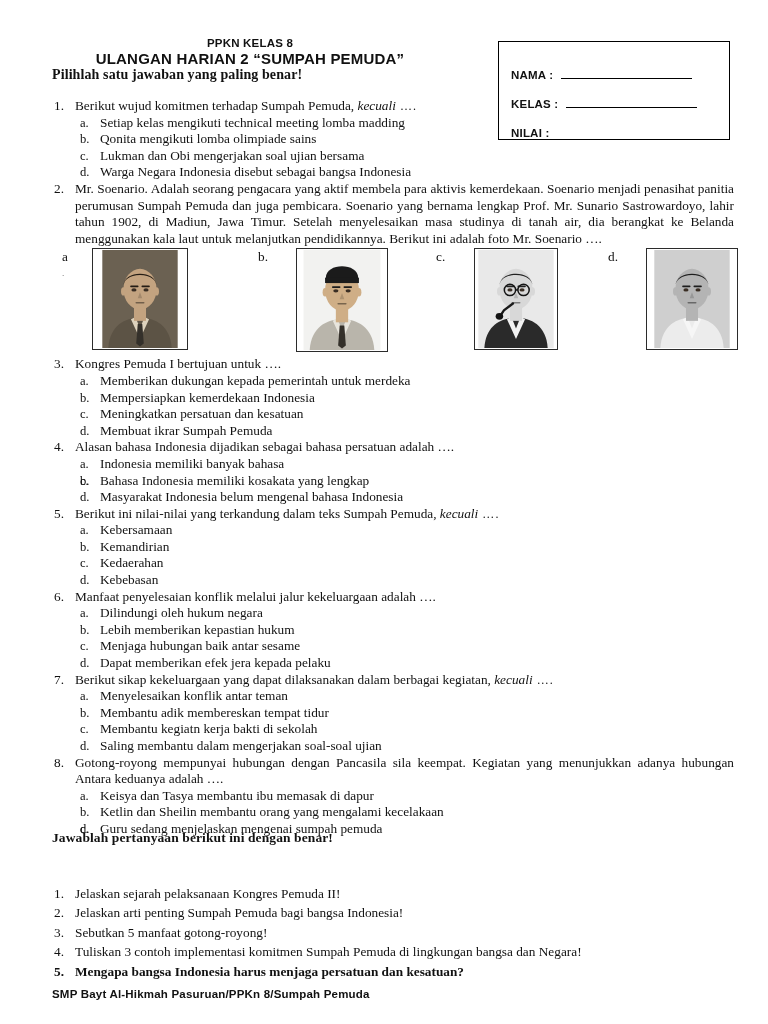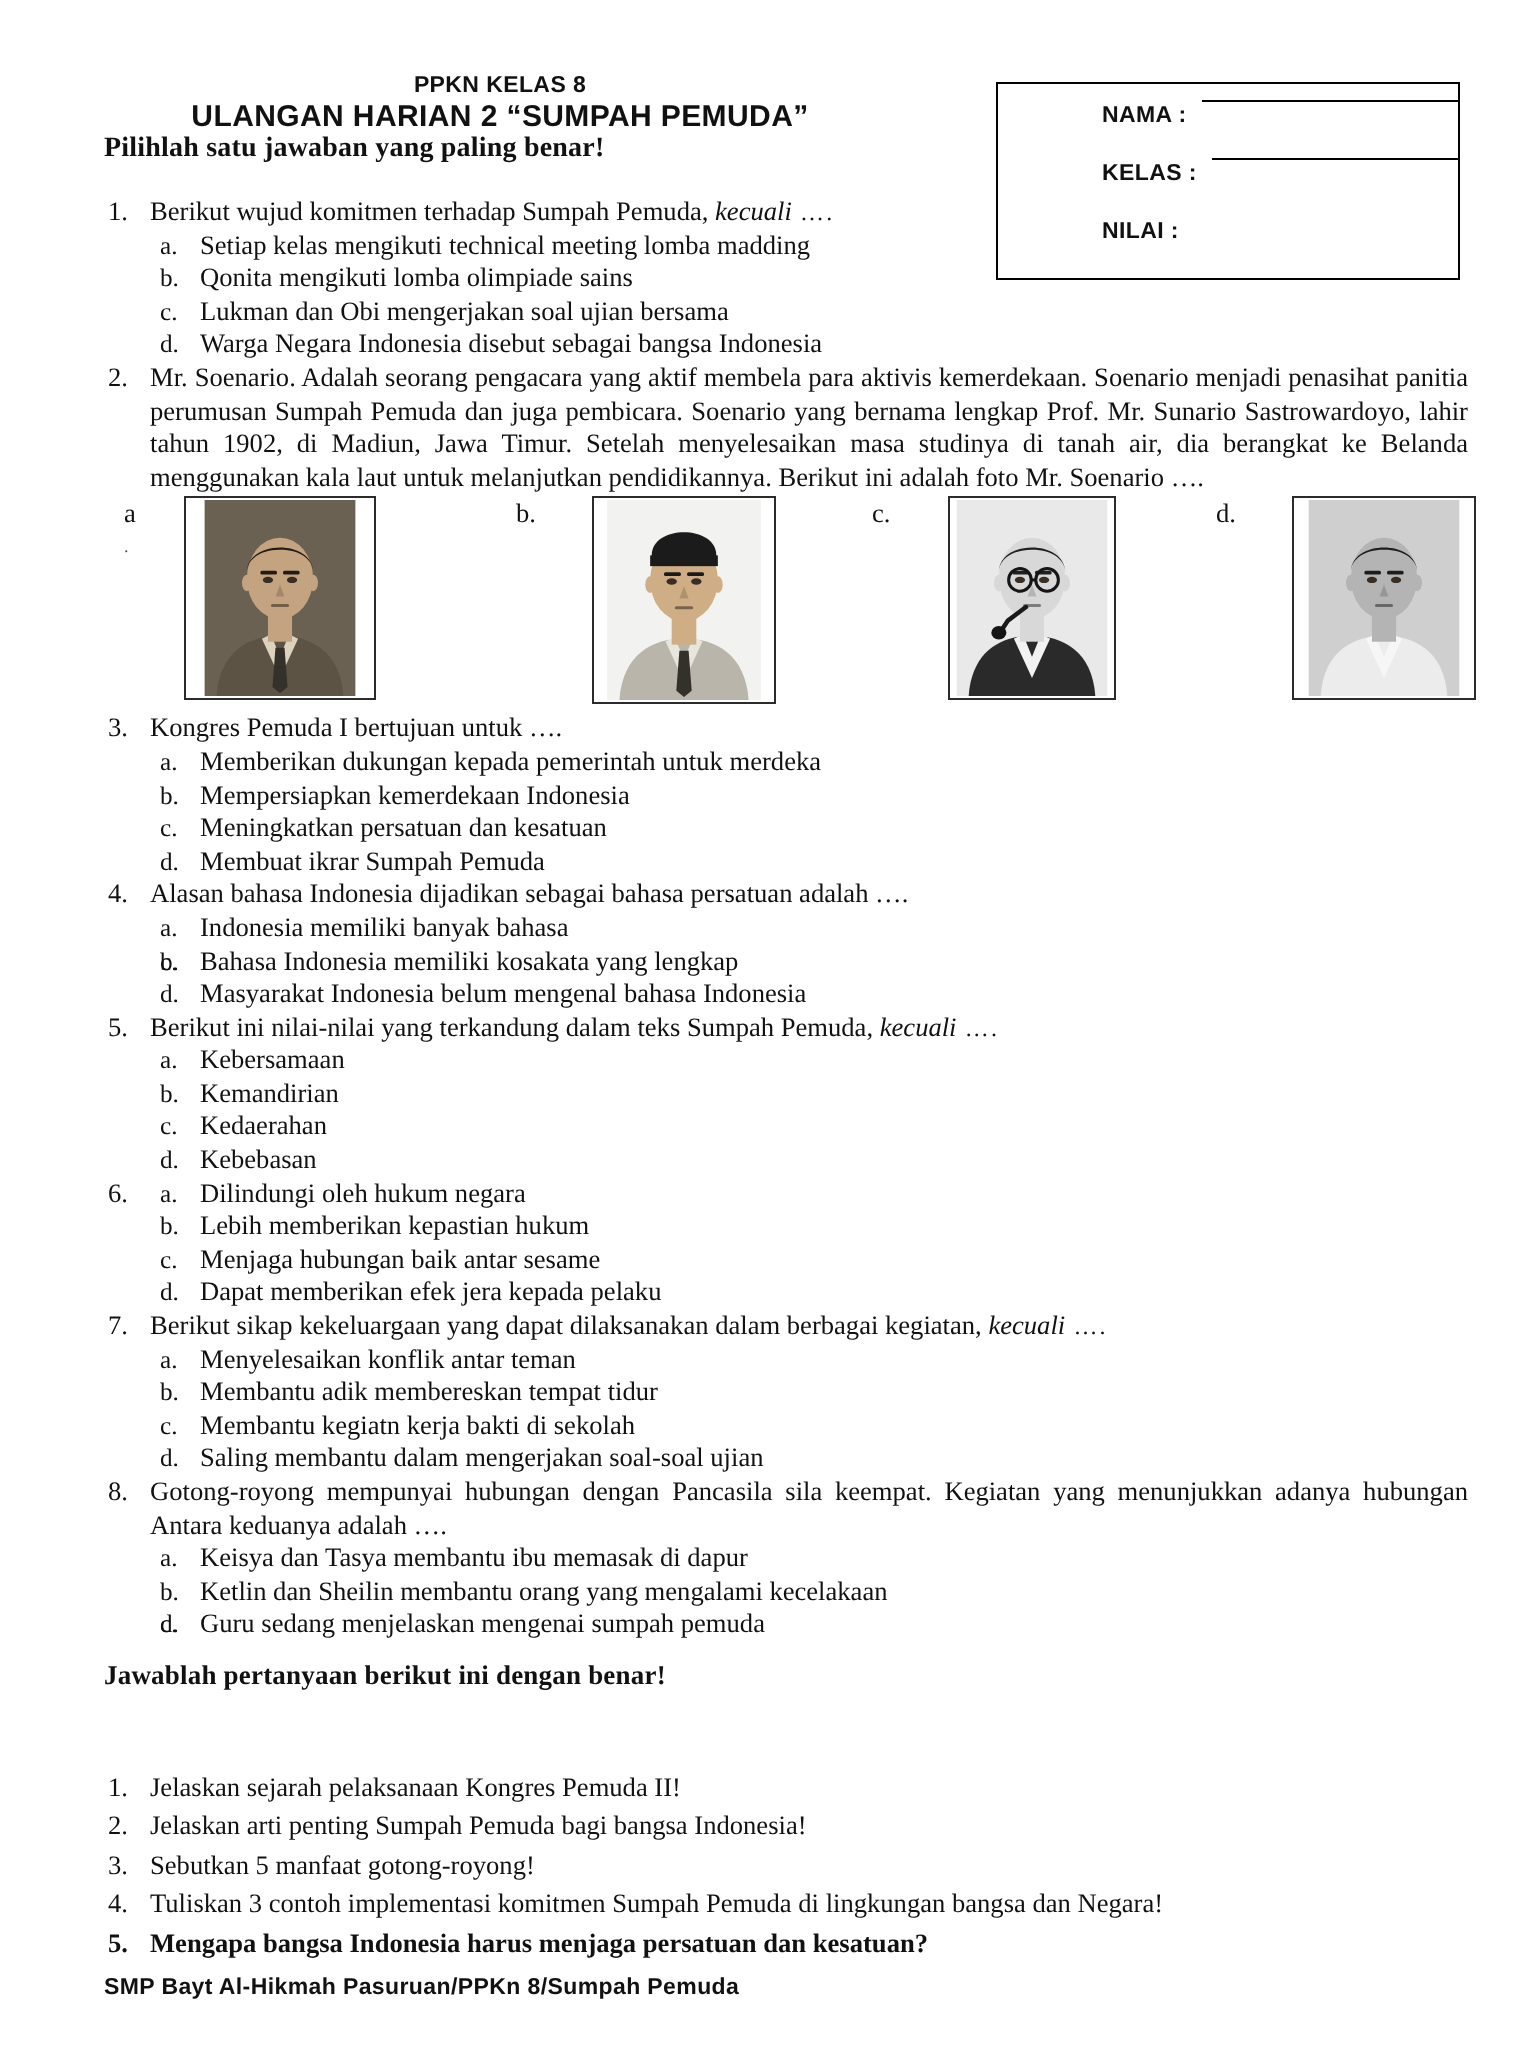--- a/index.html
+++ b/index.html
@@ -59,27 +59,26 @@
     left: 498px;
     top: 41px;
     width: 232px;
     height: 99px;
     border: 1.4px solid #000;
     background: #fff;
     padding: 10px 0 0 12px;
   }
   .id-row {
     display: flex;
-    align-items: flex-start;
+    align-items: flex-end;
     height: 29px;
     font-family: "Liberation Sans", "DejaVu Sans", sans-serif;
     font-weight: bold;
     font-size: 11.5px;
     letter-spacing: 0.2px;
-    margin-left: 40px;
   }
   .id-label { white-space: pre; }
   .id-rule {
     display: inline-block;
     border-bottom: 1.6px solid #000;
     height: 1px;
     position: relative;
     top: -2px;
   }
   .id-rule.w1 { width: 131px; margin-left: 4px; }
@@ -366,20 +365,21 @@
         <div class="qtext"><span>Berikut ini nilai-nilai yang terkandung dalam teks Sumpah Pemuda, </span><span class="ital">kecuali</span><span class="dots"> ….</span></div>
         <ul class="opts">
           <li class="opt"><span class="ol">a.</span><span>Kebersamaan</span></li>
           <li class="opt"><span class="ol">b.</span><span>Kemandirian</span></li>
           <li class="opt"><span class="ol">c.</span><span>Kedaerahan</span></li>
           <li class="opt"><span class="ol">d.</span><span>Kebebasan</span></li>
         </ul>
       </div>
       <div class="q">
         <span class="qnum">6.</span>
+        <div class="qtext"><span>Manfaat penyelesaian konflik melalui jalur kekeluargaan adalah ….</span></div>
         <ul class="opts">
           <li class="opt"><span class="ol">a.</span><span>Dilindungi oleh hukum negara</span></li>
           <li class="opt"><span class="ol">b.</span><span>Lebih memberikan kepastian hukum</span></li>
           <li class="opt"><span class="ol">c.</span><span>Menjaga hubungan baik antar sesame</span></li>
           <li class="opt"><span class="ol">d.</span><span>Dapat memberikan efek jera kepada pelaku</span></li>
         </ul>
       </div>
       <div class="q">
         <span class="qnum">7.</span>
         <div class="qtext"><span>Berikut sikap kekeluargaan yang dapat dilaksanakan dalam berbagai kegiatan, </span><span class="ital">kecuali</span><span class="dots"> ….</span></div>

